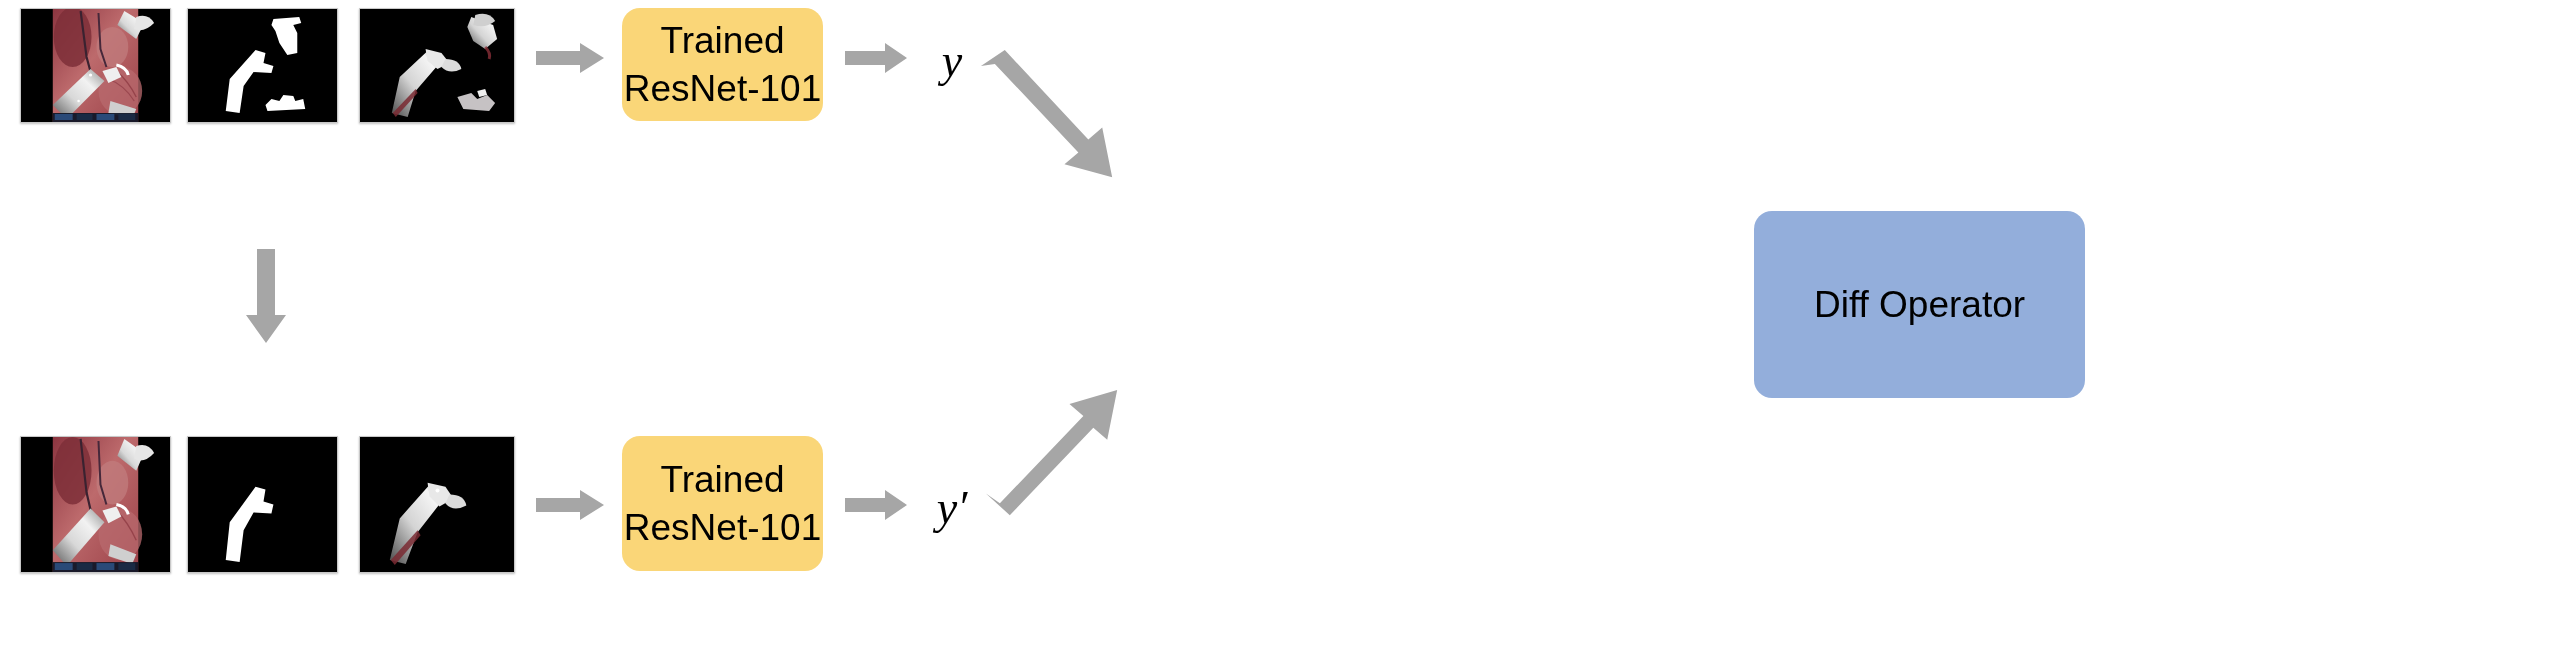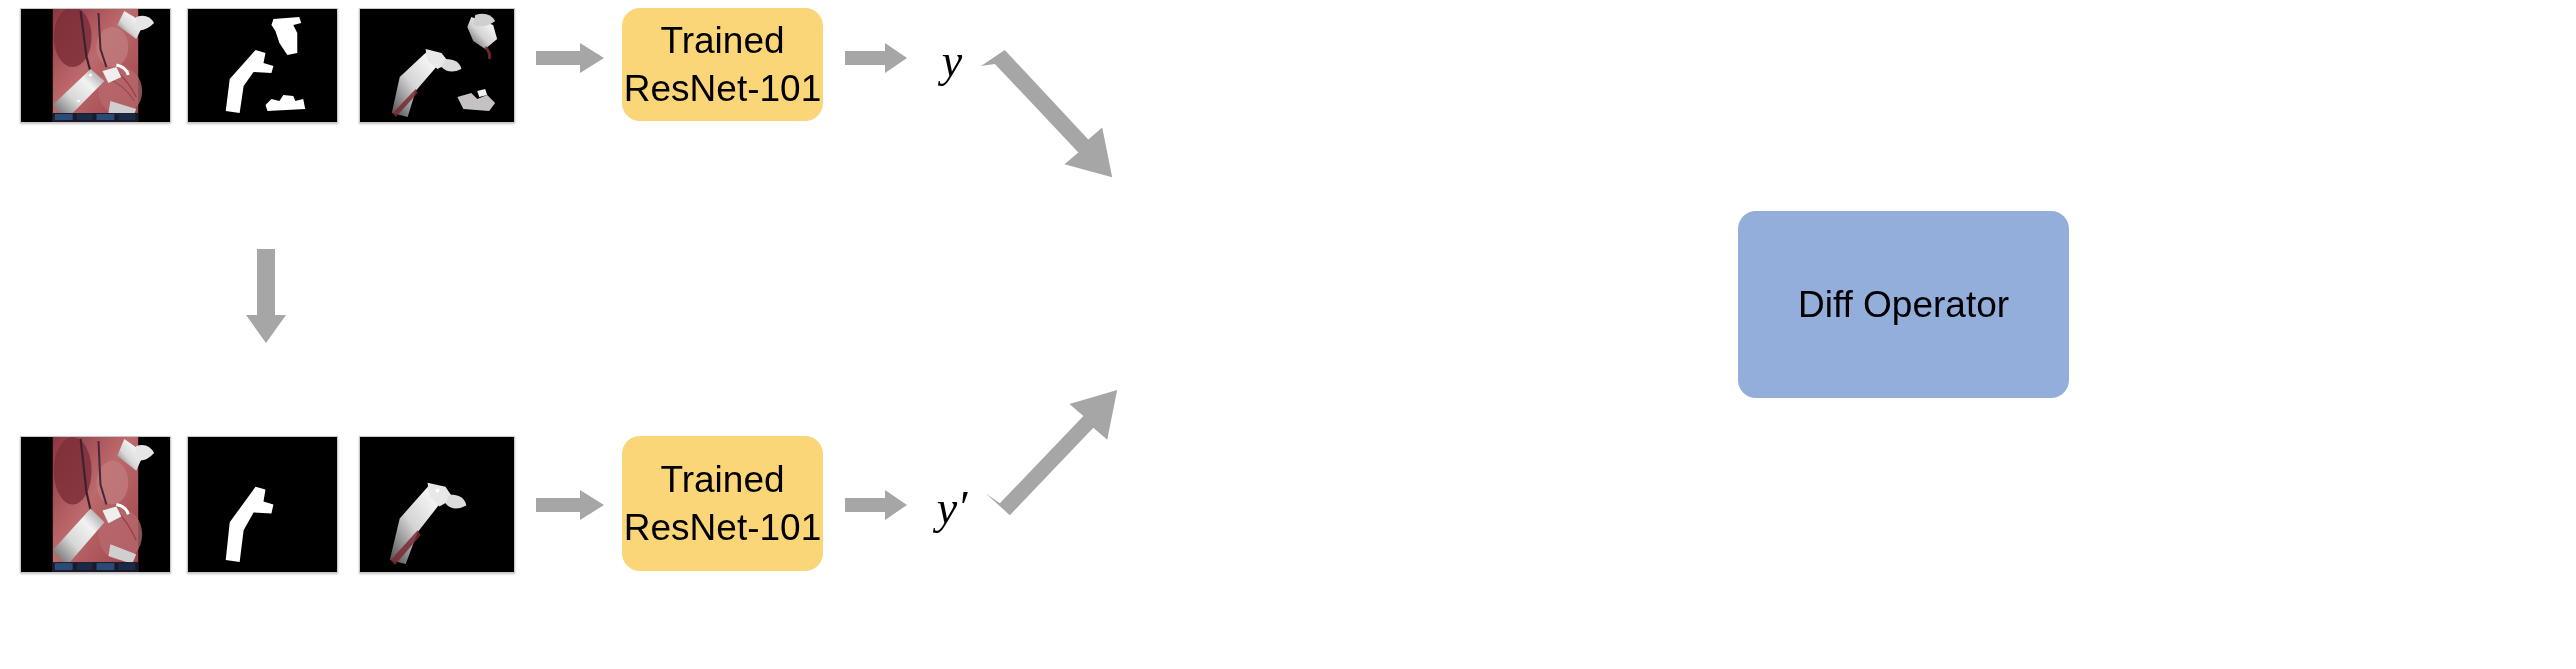--- a/index.html
+++ b/index.html
@@ -31,21 +31,21 @@
     border-radius: 18px;
     display: flex;
     align-items: center;
     justify-content: center;
     text-align: center;
     line-height: 1.28;
     color: #000000;
     font-size: 37px;
   }
   .yellow-box { background: #fad678; }
-  .blue-box   { background: #93aedb; }
+  .blue-box   { background: #93aedb; margin-left: 16px; }
 
   .plain-box {
     background: #ffffff;
     border: 3px solid #3f3f3f;
     display: flex;
     align-items: center;
     justify-content: center;
     color: #000000;
     font-size: 37px;
   }

